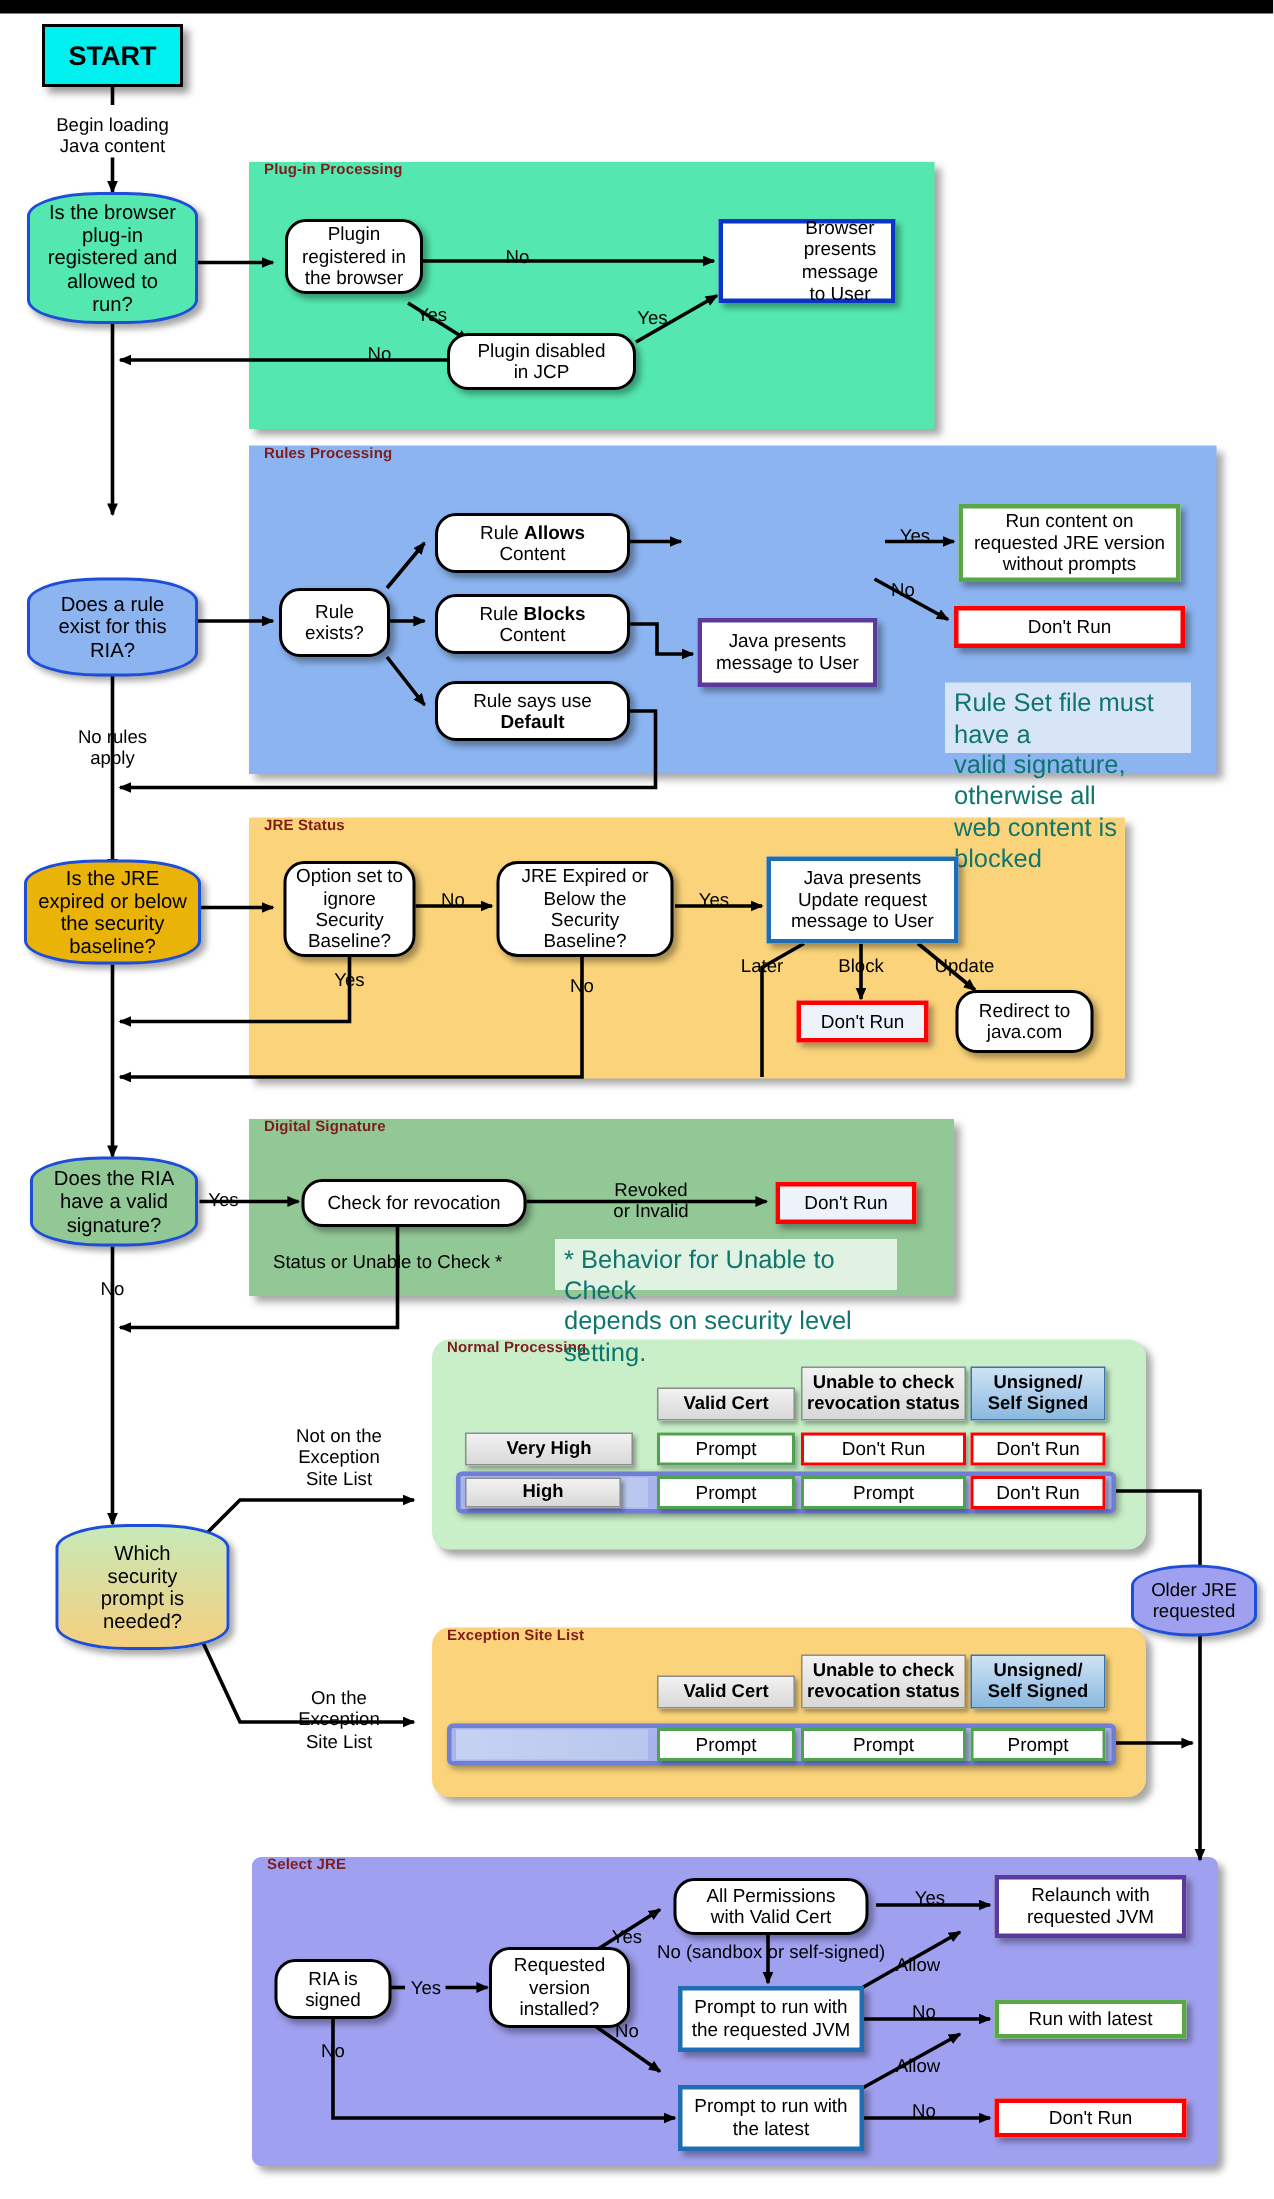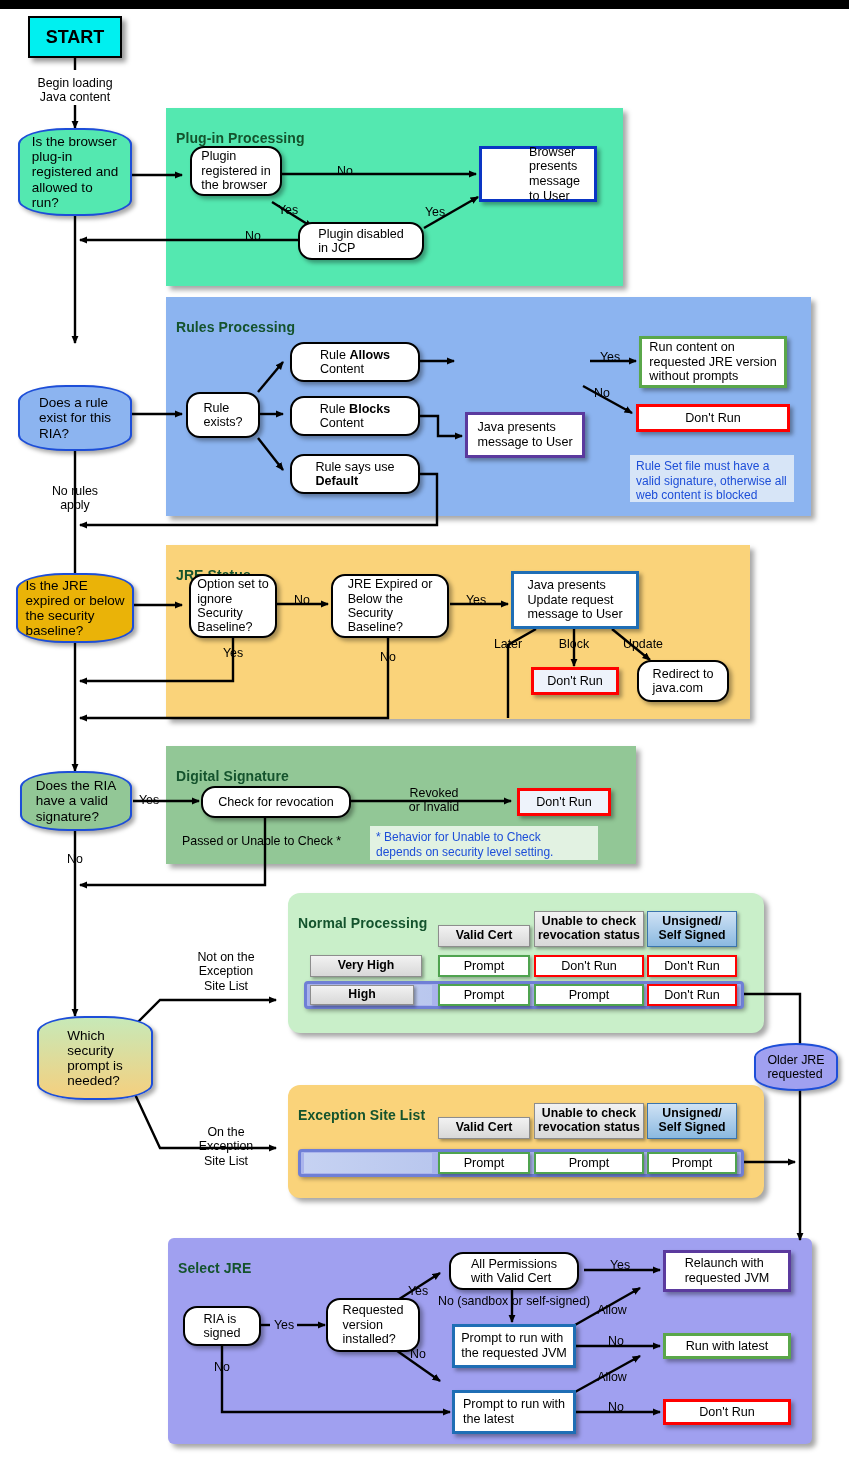--- a/index.html
+++ b/index.html
@@ -1,41 +1,41 @@
 <!DOCTYPE html>
 <html><head>
 <meta charset="utf-8">
 <style>
   html,body{margin:0;padding:0;background:#ffffff;}
   body{font-family:"Liberation Sans","DejaVu Sans",sans-serif;}
   #root{position:relative;width:849px;height:1466px;background:#ffffff;overflow:hidden;}
   #topbar{position:absolute;left:0;top:0;width:849px;height:9px;background:#000;}
 
   .grp{position:absolute;box-sizing:border-box;box-shadow:4px 4px 5px rgba(0,0,0,.35);}
-  .grp-title{position:absolute;left:10px;top:22px;font-weight:bold;font-size:14px;color:#14532d;letter-spacing:.1px;}
-
-  .node{position:absolute;box-sizing:border-box;display:flex;align-items:center;justify-content:center;color:#000;}
+  .grp-title{position:absolute;left:10px;top:0;font-weight:bold;font-size:10px;color:#7f1d1d;letter-spacing:.1px;}
+
+  .node{position:absolute;box-sizing:border-box;display:flex;align-items:center;justify-content:center;text-align:center;color:#000;}
 
   
   .dec{border:2px solid #1d4ed8;border-radius:48px/16px;font-size:13.5px;line-height:1.13;
        box-shadow:3px 3px 4px rgba(0,0,0,.35);padding:3px 4px;}
   
   .pill{background:#fff;border:2px solid #000;border-radius:14px;font-size:12.6px;line-height:1.14;
         box-shadow:3px 3px 4px rgba(0,0,0,.35);padding:2px 4px;}
   
   .rect{background:#fff;border:3px solid #000;font-size:12.6px;line-height:1.16;
         box-shadow:3px 3px 4px rgba(0,0,0,.35);padding:2px 3px;}
   .rect.blue{border-color:#0a35c4;padding-left:47px;}
   .rect.blue2{border-color:#1f6eb5;}
   .rect.green{border-color:#5aa74a;}
   .rect.red{border-color:#ff0000;background:#eef3fb;}
   .rect.red.white{background:#ffffff;}
   .rect.purple{border-color:#5b3a9e;}
 
-  .note{position:absolute;box-sizing:border-box;background:#d7e5f7;color:#1d4ed8;font-size:12px;
+  .note{position:absolute;box-sizing:border-box;background:#d7e5f7;color:#0f766e;font-size:17px;
         line-height:1.22;padding:4px 6px;text-align:left;}
   .note.greenbg{background:#e2f2e2;}
 
   .lbl{position:absolute;font-size:12.4px;color:#000;line-height:1.15;text-align:center;white-space:pre;}
   .lbl.l{text-align:left;}
 
   
   .chip{position:absolute;box-sizing:border-box;display:flex;align-items:center;justify-content:center;
         text-align:center;font-size:12.3px;font-weight:bold;line-height:1.1;
         background:linear-gradient(#f2f2f2,#d8d8d8);border:1px solid #8d8d8d;
@@ -290,21 +290,21 @@
   <div class="lbl" style="left:60px;top:852px;width:30px;">No</div>
 
   <div class="node pill" style="left:201px;top:786px;width:150px;height:32px;">
     <span>Check for revocation</span>
   </div>
   <div class="node rect red" style="left:517px;top:788px;width:94px;height:28px;">
     <span>Don't Run</span>
   </div>
   <div class="lbl" style="left:394px;top:786px;width:80px;">Revoked
 or Invalid</div>
-  <div class="lbl l" style="left:182px;top:834px;width:190px;">Passed or Unable to Check *</div>
+  <div class="lbl l" style="left:182px;top:834px;width:190px;">Status or Unable to Check *</div>
   <div class="note greenbg" style="left:370px;top:826px;width:228px;height:34px;white-space:pre-line;">* Behavior for Unable to Check
    depends on security level setting.</div>
 
   <div class="node dec" style="left:37px;top:1016px;width:116px;height:84px;background:linear-gradient(180deg,#c7e9b8,#f5cf7e);">
     <span style="white-space:pre-line;">Which
 security
 prompt is
 needed?</span>
   </div>
   <div class="lbl" style="left:180px;top:950px;width:92px;">Not on the

